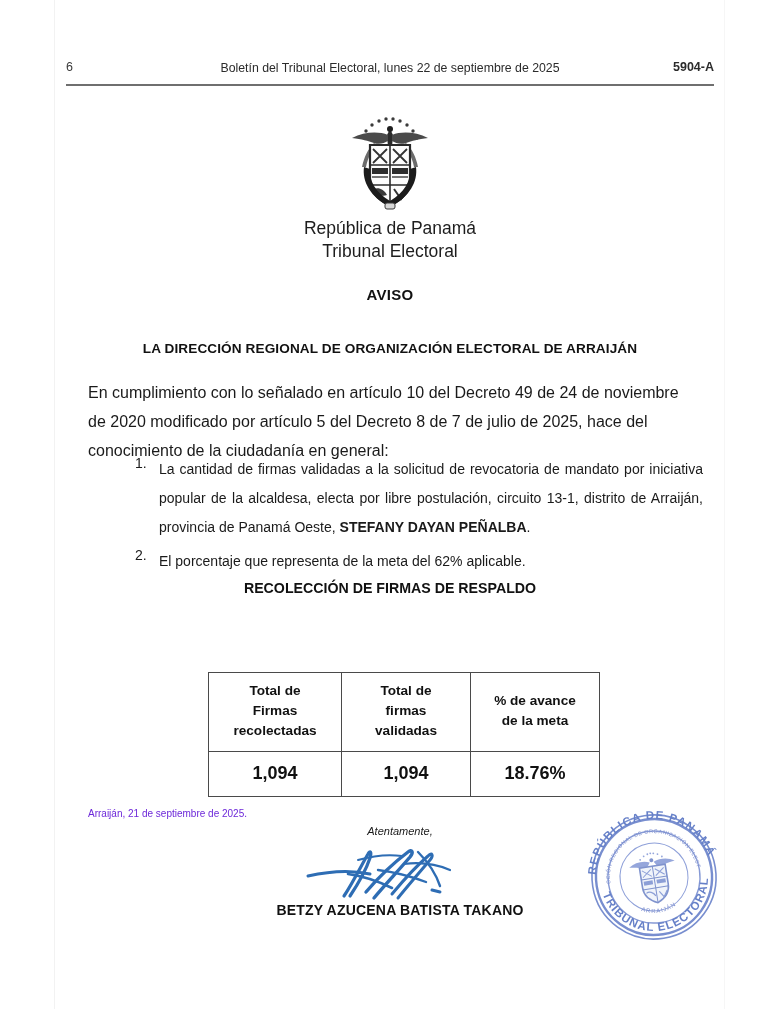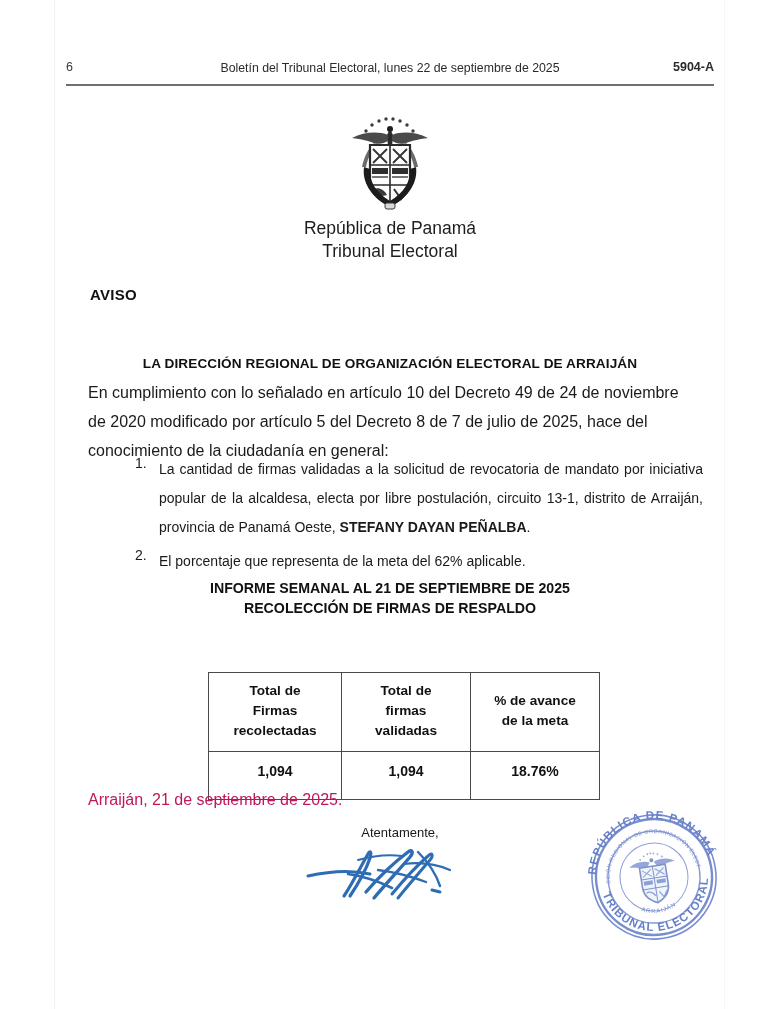--- a/index.html
+++ b/index.html
@@ -98,39 +98,38 @@
     line-height: 23px;
     color: #1d1d1d;
   }
 
   
   .aviso {
     position: absolute;
     left: 90px;
     top: 286px;
     width: 600px;
-    text-align: left;
+    text-align: center;
     font-size: 15px;
     font-weight: bold;
     letter-spacing: 0.3px;
     color: #111;
   }
 
   
   .direction-heading {
     position: absolute;
     left: 80px;
     top: 341px;
     width: 620px;
     text-align: center;
     font-size: 13.6px;
     font-weight: bold;
     letter-spacing: 0.1px;
     color: #111;
-    margin-top: 15px;
   }
 
   
   .intro {
     position: absolute;
     left: 88px;
     top: 378px;
     width: 610px;
     font-size: 16px;
     line-height: 29px;
@@ -196,45 +195,46 @@
     color: #111;
   }
   .signature-table th {
     font-weight: bold;
     line-height: 20px;
     padding: 8px 4px 10px 4px;
     vertical-align: middle;
   }
   .signature-table td {
     font-weight: bold;
-    padding: 11px 4px 20px 4px;
-    font-size: 14px;
+    padding: 11px 4px 12px 4px;
+    font-size: 18px;
   }
   .col-a { width: 124px; }
   .col-b { width: 120px; }
   .col-c { width: 120px; }
 
   
   .place-date {
     position: absolute;
     left: 88px;
-    top: 791px;
-    font-size: 16px;
-    color: #be185d;
+    top: 808px;
+    font-size: 10px;
+    color: #6d28d9;
   }
 
   
   .closing {
     position: absolute;
     left: 190px;
     top: 825px;
     width: 420px;
     text-align: center;
-    font-size: 13px;
+    font-size: 11px;
     color: #1a1a1a;
+    font-style: italic;
   }
 
   
   .signature-ink {
     position: absolute;
     left: 300px;
     top: 840px;
     width: 200px;
     height: 68px;
   }
@@ -353,21 +353,20 @@
       <span class="marker">1.</span>
       <div class="text"><span>La cantidad de firmas validadas a la solicitud de revocatoria de mandato por iniciativa popular de la alcaldesa, electa por libre postulación, circuito 13-1, distrito de Arraiján, provincia de Panamá Oeste, </span><b>STEFANY DAYAN PEÑALBA</b><span>.</span></div>
     </div>
     <div class="item" style="margin-top:4px;">
       <span class="marker">2.</span>
       <div class="text nojustify">El porcentaje que representa de la meta del 62% aplicable.</div>
     </div>
   </div>
 
   <div class="report-title">
-    <div>INFORME SEMANAL AL 21 DE SEPTIEMBRE DE 2025</div>
     <div>RECOLECCIÓN DE FIRMAS DE RESPALDO</div>
   </div>
 
   <table class="signature-table">
     <thead>
       <tr>
         <th class="col-a">
           <div>Total de</div>
           <div>Firmas</div>
           <div>recolectadas</div>
@@ -406,20 +405,21 @@
         <path d="M78 30 C94 32 110 36 126 42" stroke-width="2.4"></path>
         <path d="M92 54 C102 42 114 28 128 16 C132 12 134 15 130 20 C118 34 106 48 98 58" stroke-width="3"></path>
         <path d="M104 24 C120 22 136 24 150 30" stroke-width="2.2"></path>
         <path d="M118 12 C128 22 136 34 140 46" stroke-width="2.4"></path>
         <path d="M58 20 C72 16 88 14 102 16" stroke-width="2"></path>
         <path d="M132 50 L140 52" stroke-width="3"></path>
       </g>
     </svg>
   </div>
 
+  <div class="signer-name">BETZY AZUCENA BATISTA TAKANO</div>
 
   <div class="seal">
     <svg viewBox="0 0 142 142" xmlns="http://www.w3.org/2000/svg">
       <defs>
         <path id="arcTop" d="M 13,71 A 58,58 0 0 1 129,71"></path>
         <path id="arcBottom" d="M 17,71 A 54,54 0 0 0 125,71"></path>
         <path id="arcInnerTop" d="M 27,71 A 44,44 0 0 1 115,71"></path>
         <path id="arcInnerBottom" d="M 35,71 A 36,36 0 0 0 107,71"></path>
       </defs>
       <g transform="rotate(-9 71 71)">

